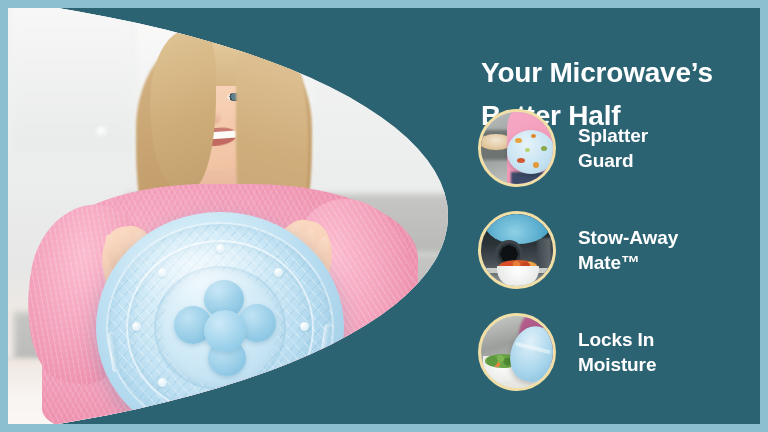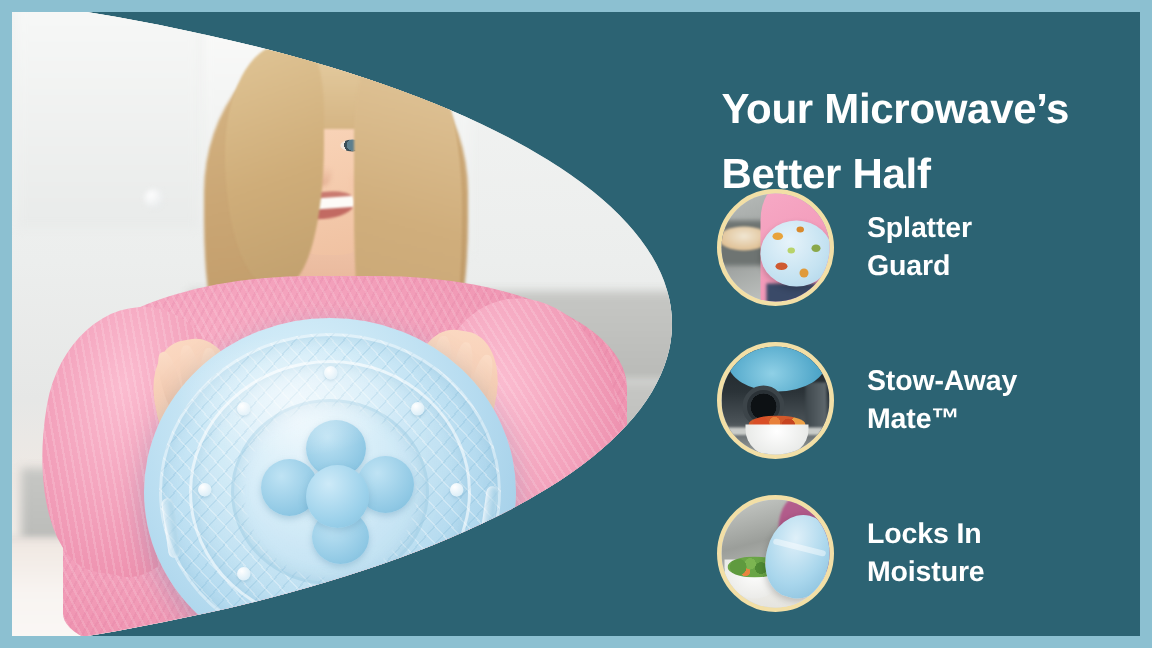--- a/index.html
+++ b/index.html
@@ -334,21 +334,21 @@
     color: #ffffff;
     font-size: 28px;
     line-height: 43px;
     font-weight: 700;
     letter-spacing: -0.2px;
   }
 
   .features {
     position: absolute;
     left: 30px;
-    top: 106px;
+    top: 89px;
     width: 280px;
   }
   .feature {
     display: flex;
     align-items: center;
     height: 102px;
   }
   .thumb {
     position: relative;
     flex: 0 0 auto;

